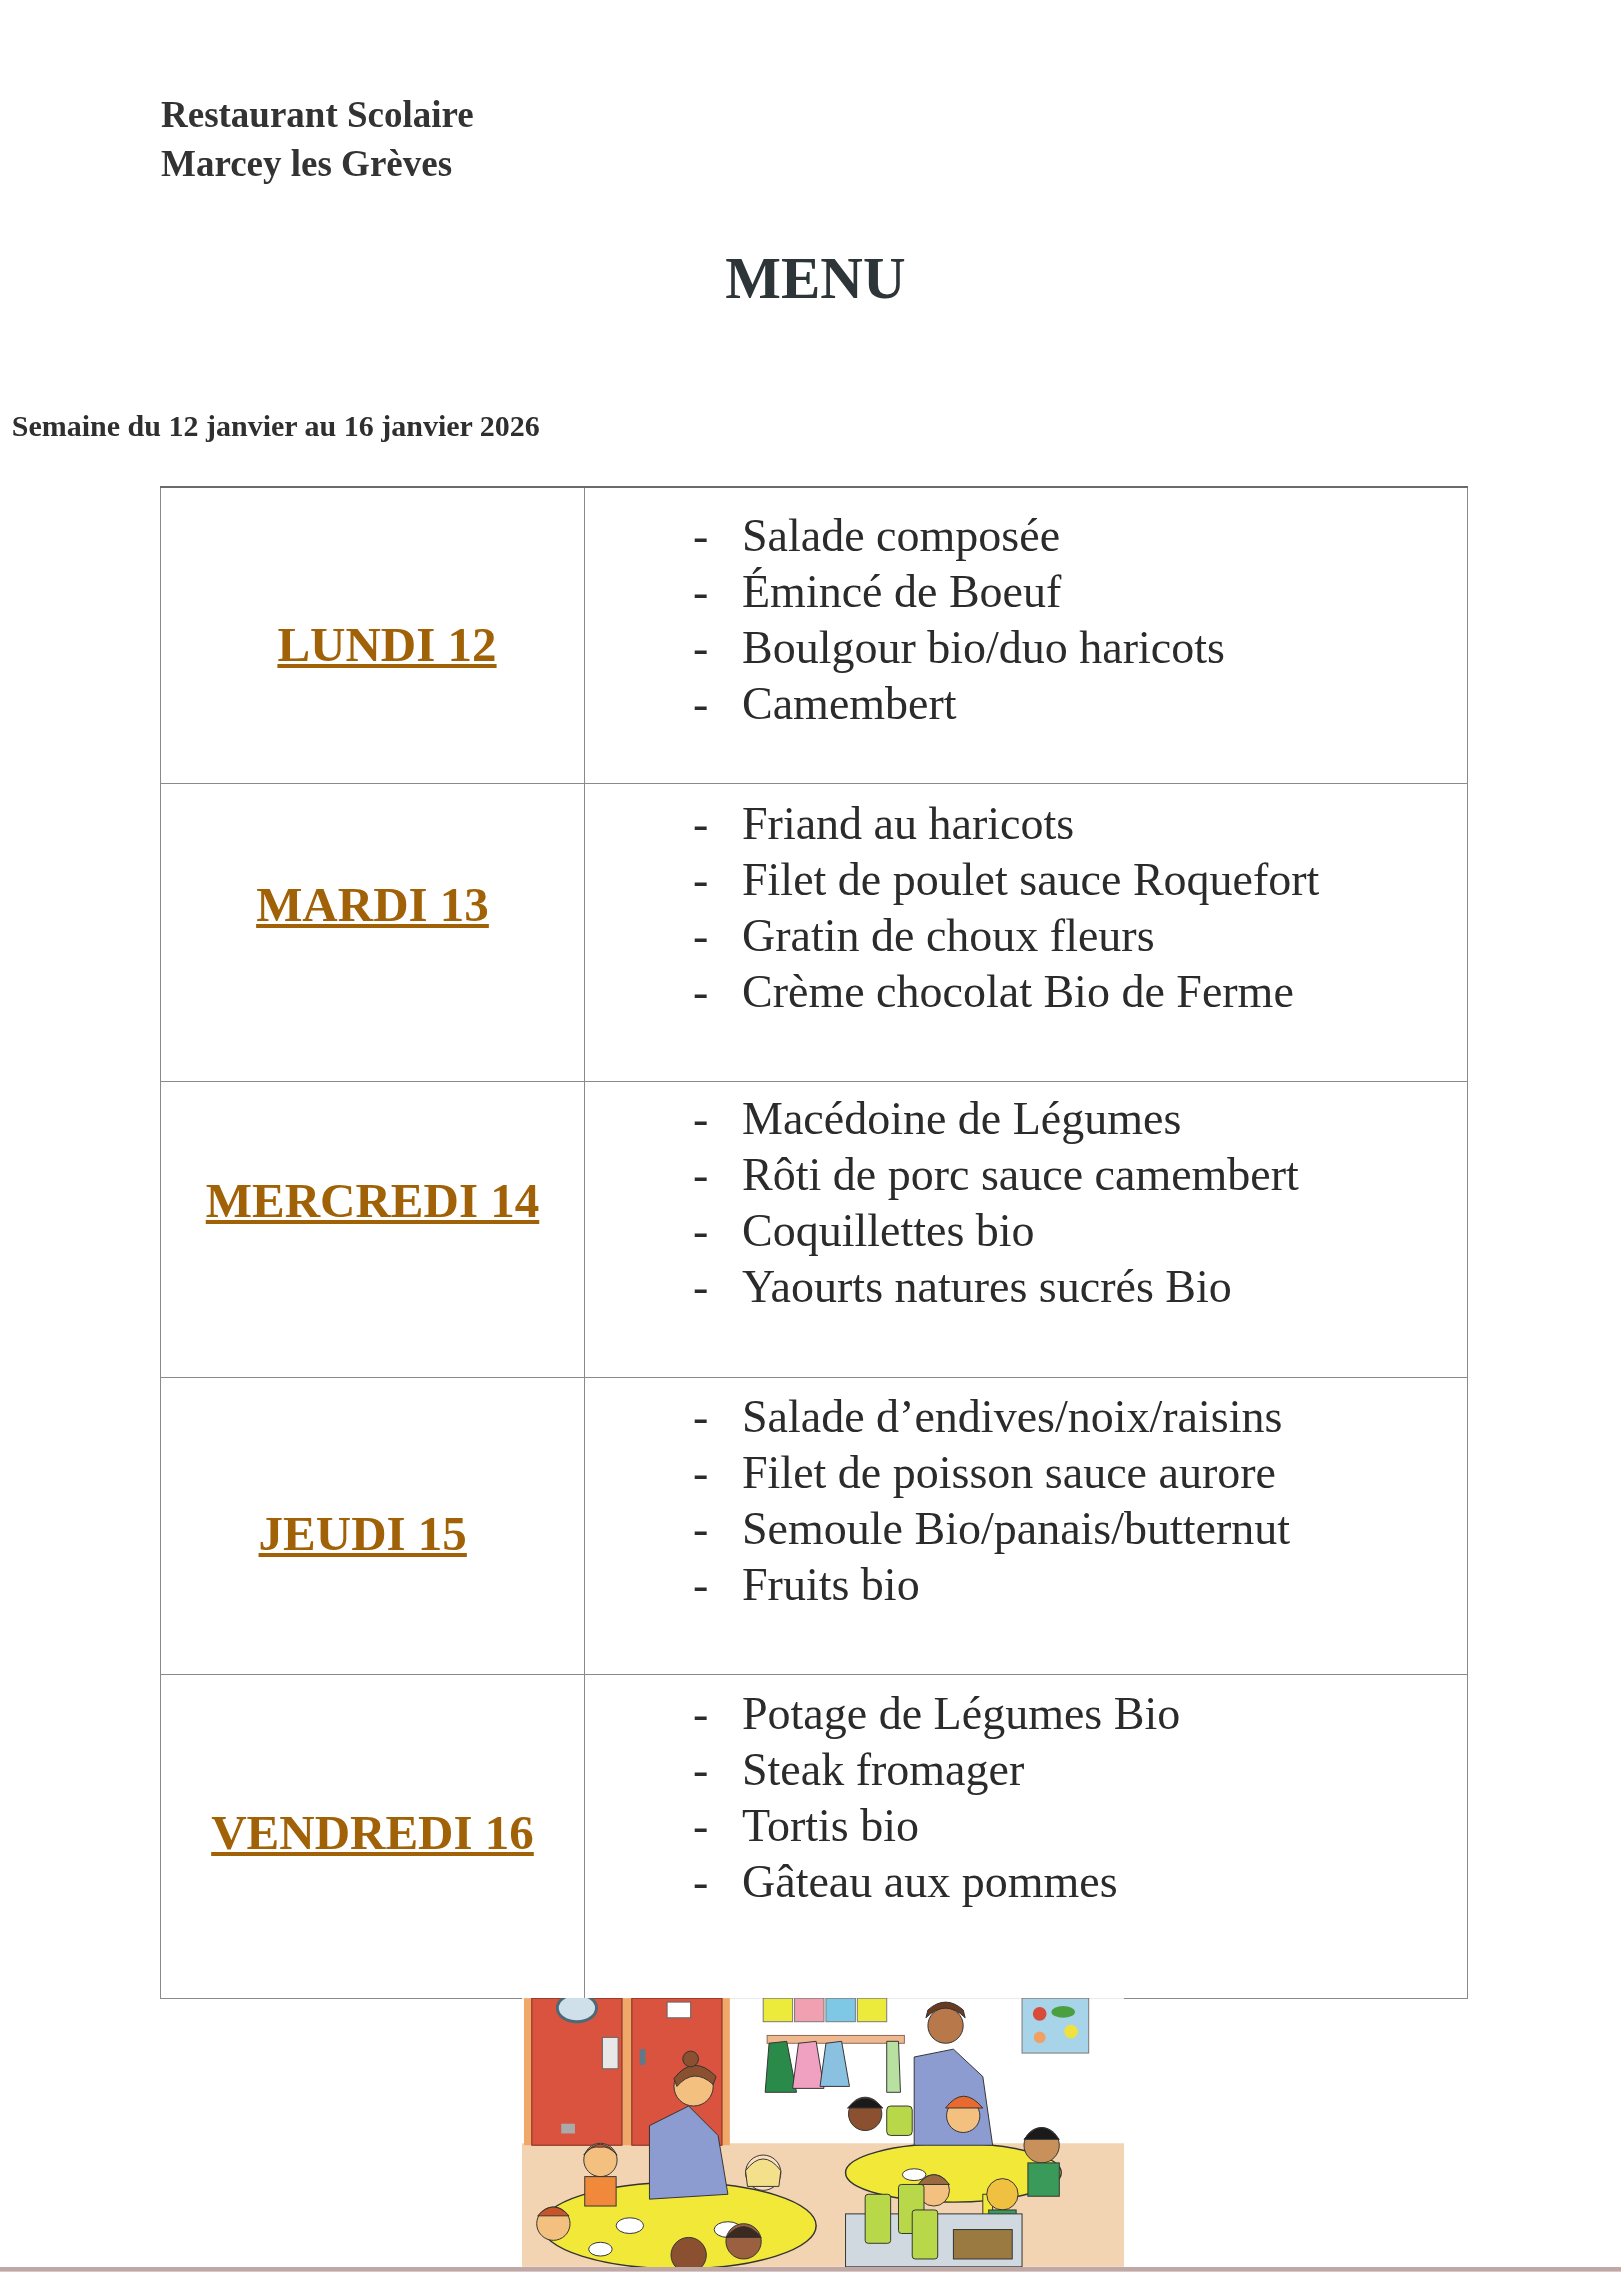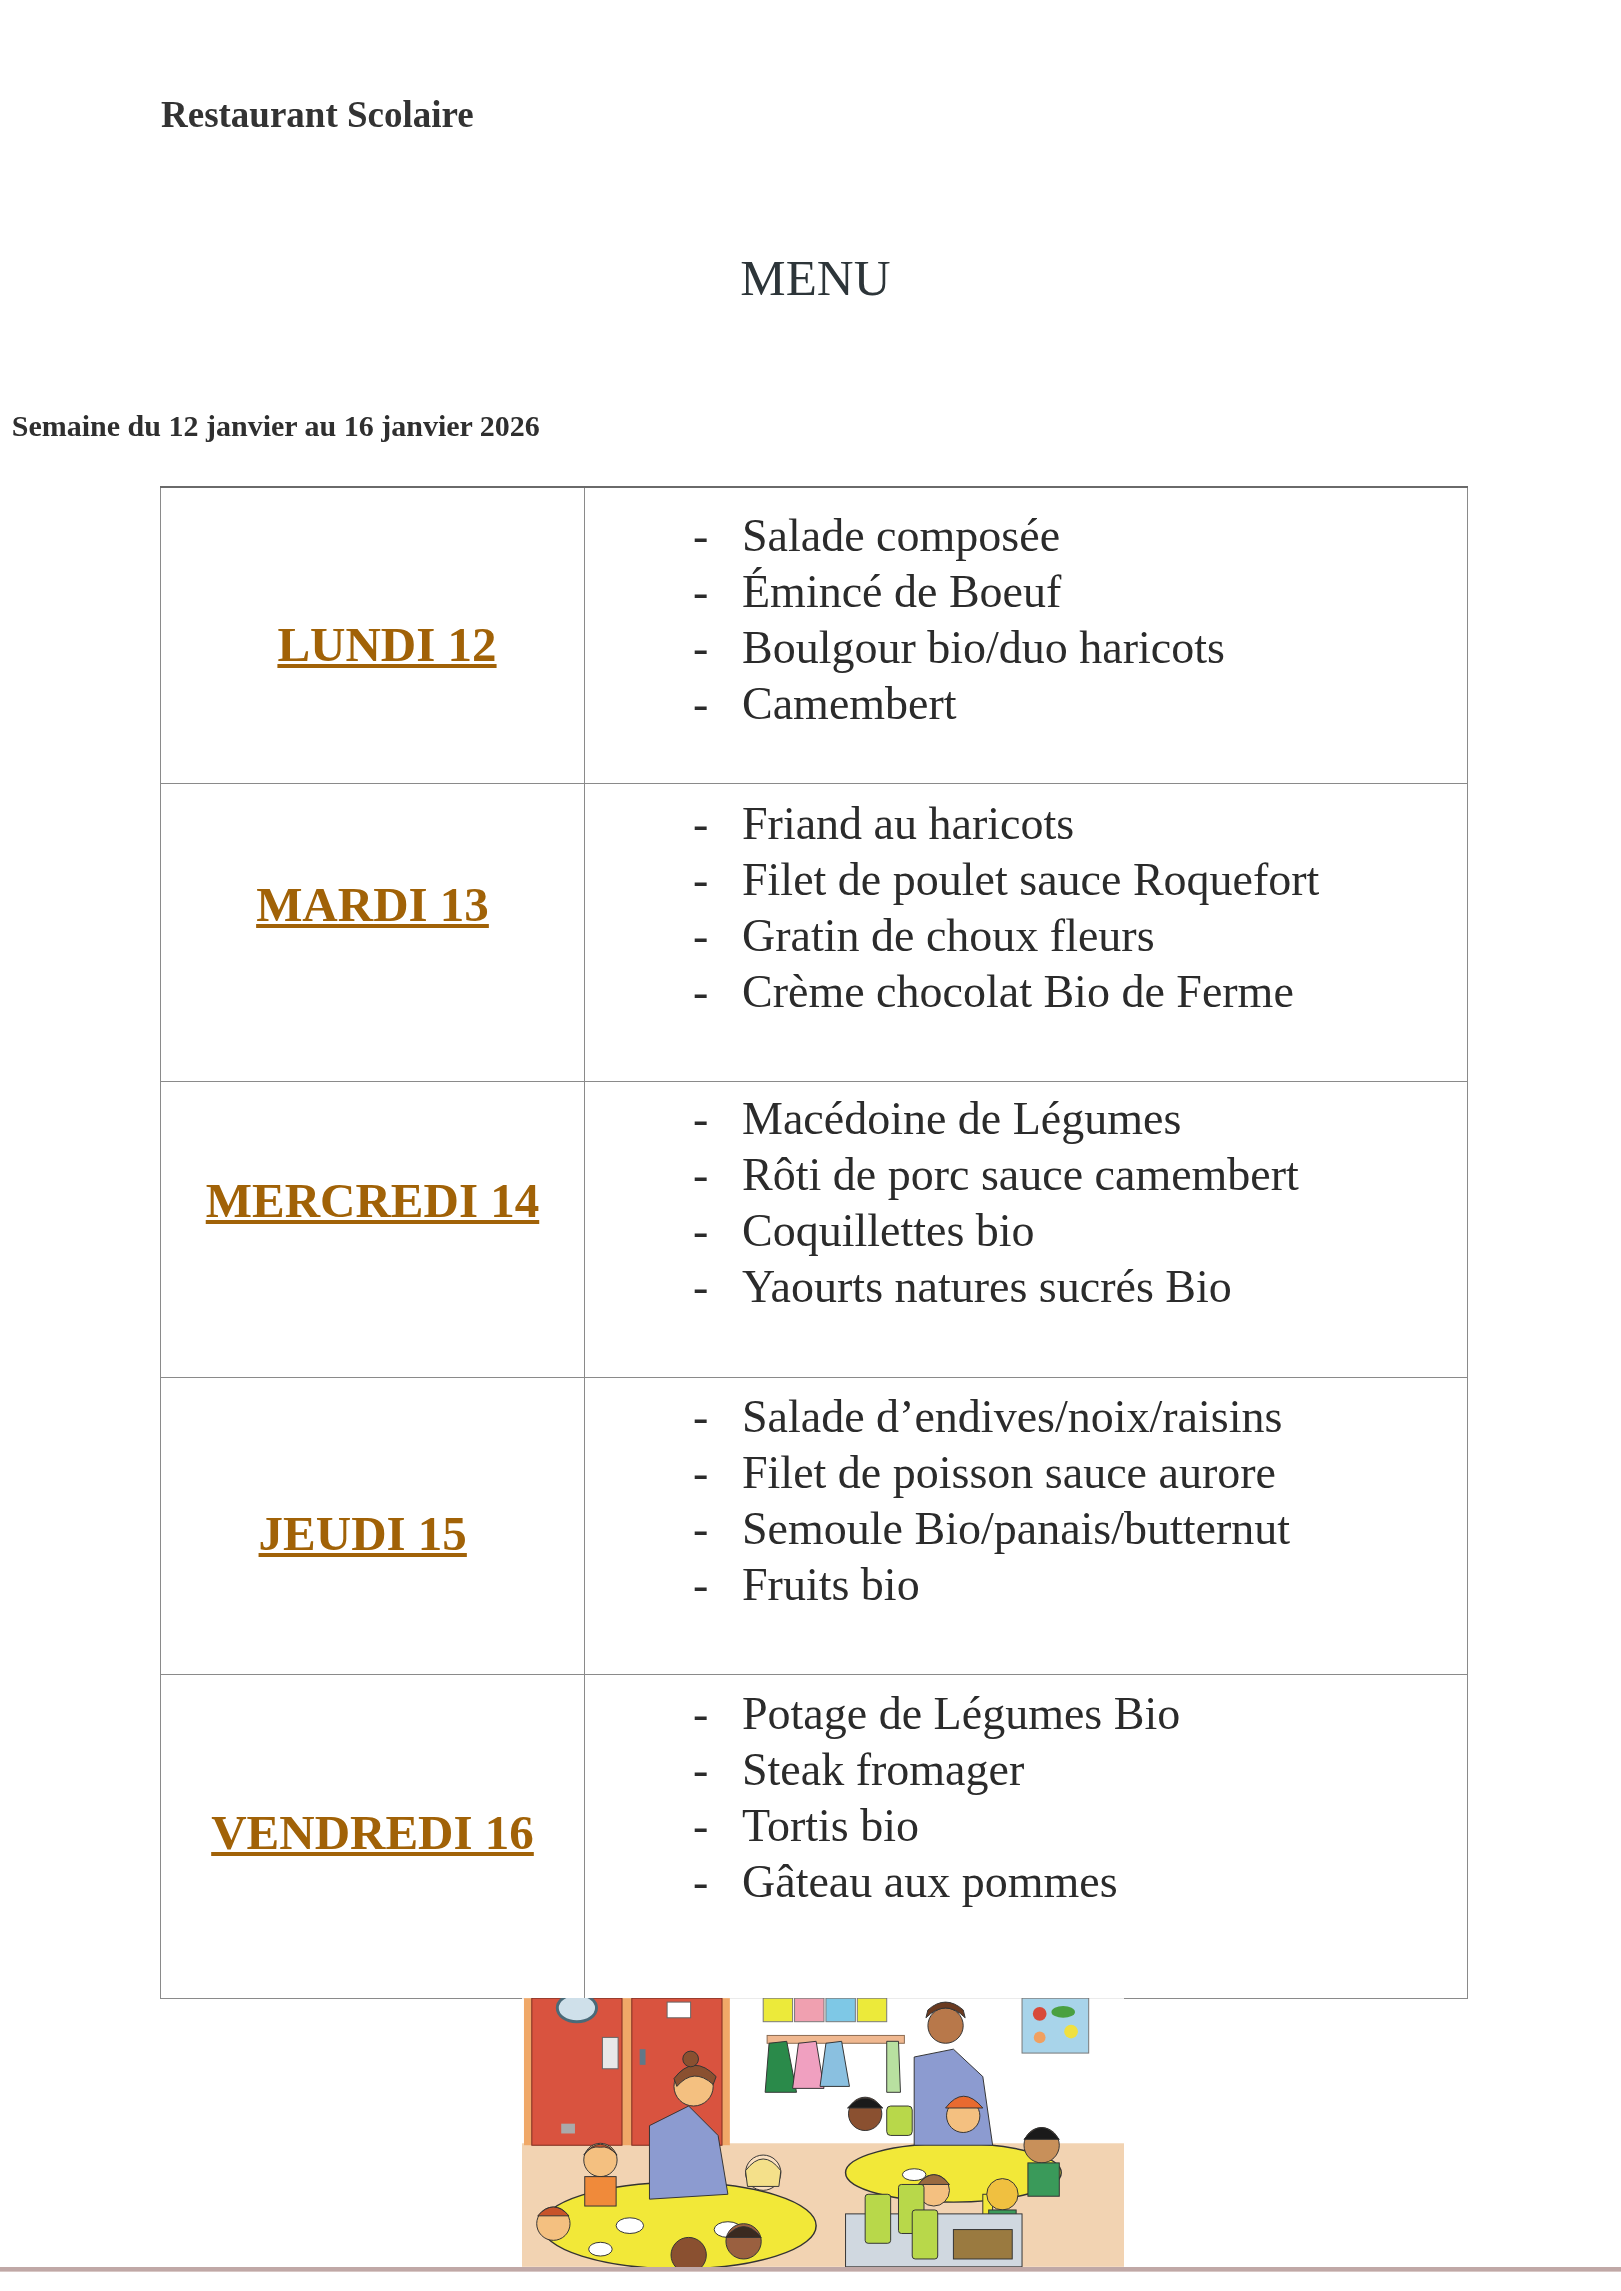--- a/index.html
+++ b/index.html
@@ -3,21 +3,21 @@
 <meta charset="utf-8">
 <style>
   html, body { margin: 0; padding: 0; background: #ffffff; }
   body { width: 1621px; height: 2292px; position: relative; overflow: hidden;
          font-family: "Liberation Serif", "DejaVu Serif", serif; color: #2a2a2a; }
 
   .org-block { position: absolute; left: 161px; top: 90px; }
   .org-line { font-weight: bold; font-size: 37px; line-height: 49px; color: #333333; white-space: nowrap; }
 
   .menu-title { position: absolute; left: 0; width: 1621px; top: 239px; text-align: center;
-                font-weight: normal; font-size: 51px; line-height: 78px; color: #2d3539;
+                font-weight: bold; font-size: 59px; line-height: 78px; color: #2d3539;
                 padding-left: 9.8px; box-sizing: border-box; }
 
   .week-subtitle { position: absolute; left: 0; width: 1621px; top: 402px; 
                    font-weight: bold; font-size: 30px; line-height: 47px; color: #2f2f2f;
                    padding-left: 11.8px; box-sizing: border-box; }
 
   .menu-table { position: absolute; left: 160px; top: 486px; width: 1308px;
                 border-collapse: collapse; table-layout: fixed; }
   .menu-table td { border: 1.5px solid #8a8a8a; padding: 0; position: relative; vertical-align: top; }
   .menu-table tr:first-child td { border-top: 2px solid #6a6a6a; }
@@ -47,20 +47,21 @@
 
   .illustration { position: absolute; left: 522px; top: 1998px; width: 602px; height: 269px; }
   .bottom-rule { position: absolute; left: 0; width: 1621px; top: 2267px; height: 3.9px;
                  background: #c0a8a6; border-bottom: 1px solid #d8c8c6; }
 </style>
 </head>
 <body>
 
 <div class="org-block">
   <div class="org-line">Restaurant Scolaire</div>
+  <div class="org-line">Marcey les Grèves</div>
 </div>
 
 <div class="menu-title">MENU</div>
 <div class="week-subtitle">Semaine du 12 janvier au 16 janvier 2026</div>
 
 <table class="menu-table">
   <tbody>
     <tr class="r1">
       <td class="day-cell">
         <div class="day-label">LUNDI 12</div>

